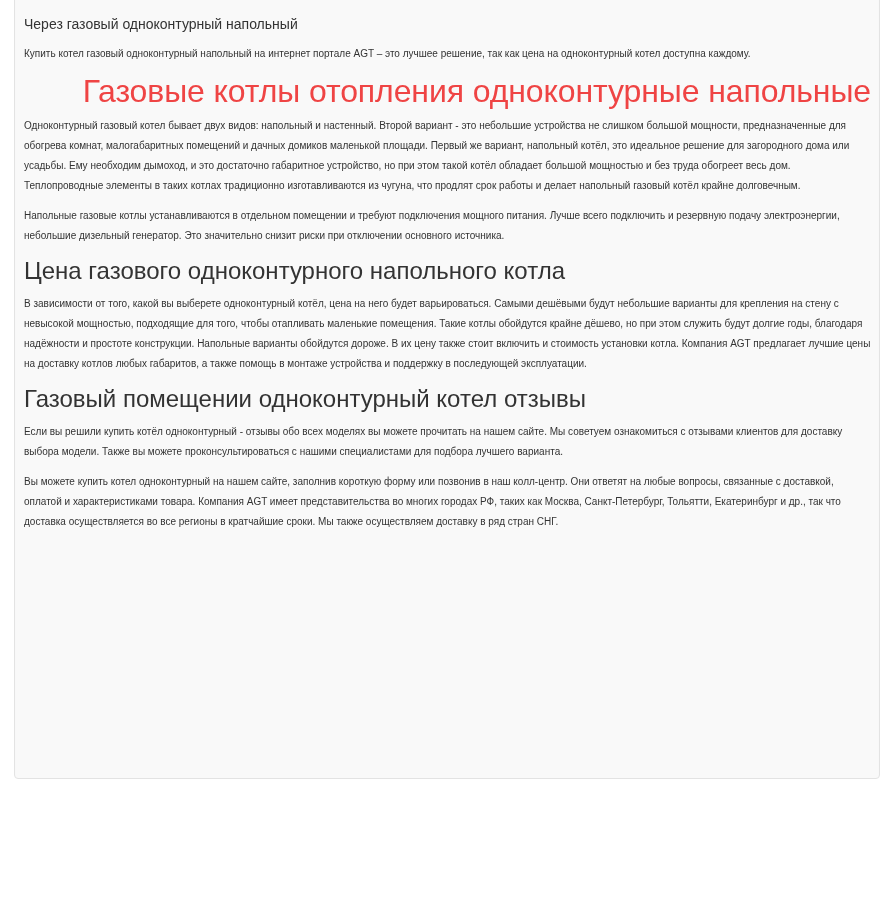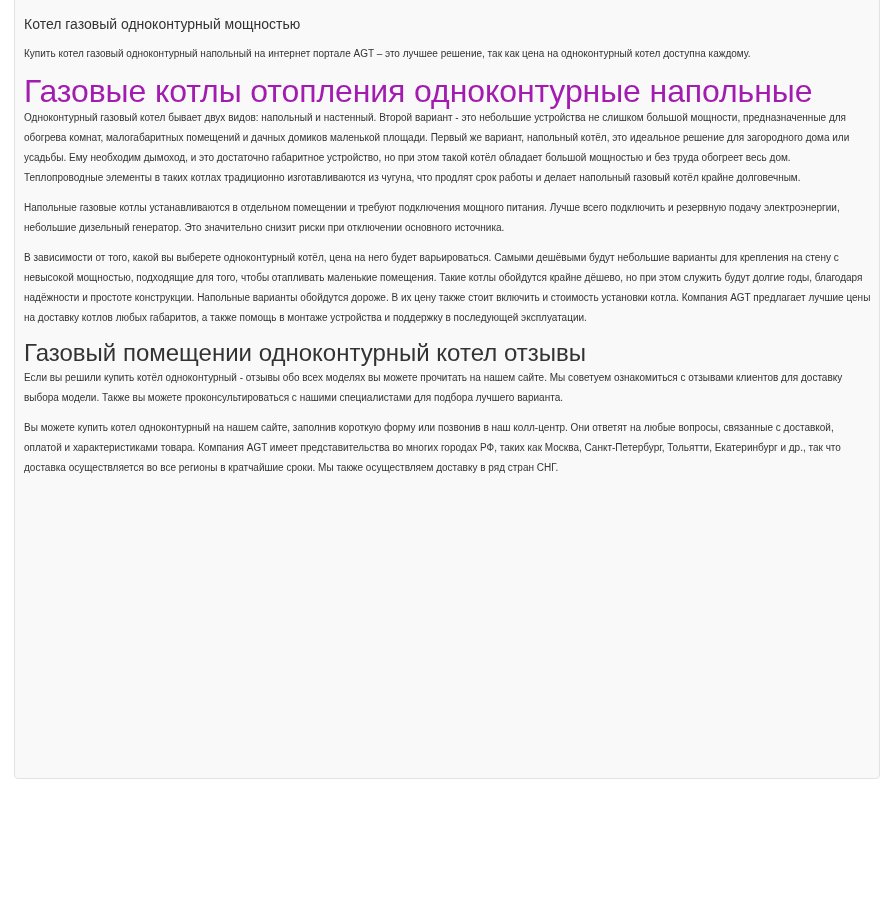--- a/index.html
+++ b/index.html
@@ -40,48 +40,50 @@
       margin: 0 0 10px 0;
     }
     .intro-text {
       max-width: 740px;
     }
     h1 {
       font-weight: normal;
       font-size: 32px;
       line-height: 34px;
       margin: 0 0 0 0;
-      color: #a21caf;
+      color: #ef4444;
       letter-spacing: -0.1px;
+      text-align: right;
     }
     h2 {
       font-weight: normal;
       font-size: 24px;
       line-height: 30px;
       margin: 0 0 0 0;
       color: #333333;
     }
     .para-after-heading {
-      margin-top: 0;
+      margin-top: 8px;
     }
   </style>
 </head>
 <body>
 
 <div class="well">
-  <p class="intro-title">Котел газовый одноконтурный мощностью</p>
+  <p class="intro-title">Через газовый одноконтурный напольный</p>
   <p class="intro-text">Купить котел газовый одноконтурный напольный на интернет портале AGT – это лучшее решение, так как цена на одноконтурный котел доступна каждому.</p>
 
   <section>
     <h1>Газовые котлы отопления одноконтурные напольные</h1>
     <p class="para-after-heading">Одноконтурный газовый котел бывает двух видов: напольный и настенный. Второй вариант - это небольшие устройства не слишком большой мощности, предназначенные для обогрева комнат, малогабаритных помещений и дачных домиков маленькой площади. Первый же вариант, напольный котёл, это идеальное решение для загородного дома или усадьбы. Ему необходим дымоход, и это достаточно габаритное устройство, но при этом такой котёл обладает большой мощностью и без труда обогреет весь дом. Теплопроводные элементы в таких котлах традиционно изготавливаются из чугуна, что продлят срок работы и делает напольный газовый котёл крайне долговечным.</p>
     <p>Напольные газовые котлы устанавливаются в отдельном помещении и требуют подключения мощного питания. Лучше всего подключить и резервную подачу электроэнергии, небольшие дизельный генератор. Это значительно снизит риски при отключении основного источника.</p>
   </section>
 
   <section>
+    <h2>Цена газового одноконтурного напольного котла</h2>
     <p class="para-after-heading">В зависимости от того, какой вы выберете одноконтурный котёл, цена на него будет варьироваться. Самыми дешёвыми будут небольшие варианты для крепления на стену с невысокой мощностью, подходящие для того, чтобы отапливать маленькие помещения. Такие котлы обойдутся крайне дёшево, но при этом служить будут долгие годы, благодаря надёжности и простоте конструкции. Напольные варианты обойдутся дороже. В их цену также стоит включить и стоимость установки котла. Компания AGT предлагает лучшие цены на доставку котлов любых габаритов, а также помощь в монтаже устройства и поддержку в последующей эксплуатации.</p>
   </section>
 
   <section>
     <h2>Газовый помещении одноконтурный котел отзывы</h2>
     <p class="para-after-heading">Если вы решили купить котёл одноконтурный - отзывы обо всех моделях вы можете прочитать на нашем сайте. Мы советуем ознакомиться с отзывами клиентов для доставку выбора модели. Также вы можете проконсультироваться с нашими специалистами для подбора лучшего варианта.</p>
   </section>
 
   <section>
     <p class="para-after-heading">Вы можете купить котел одноконтурный на нашем сайте, заполнив короткую форму или позвонив в наш колл-центр. Они ответят на любые вопросы, связанные с доставкой, оплатой и характеристиками товара. Компания AGT имеет представительства во многих городах РФ, таких как Москва, Санкт-Петербург, Тольятти, Екатеринбург и др., так что доставка осуществляется во все регионы в кратчайшие сроки. Мы также осуществляем доставку в ряд стран СНГ.</p>

